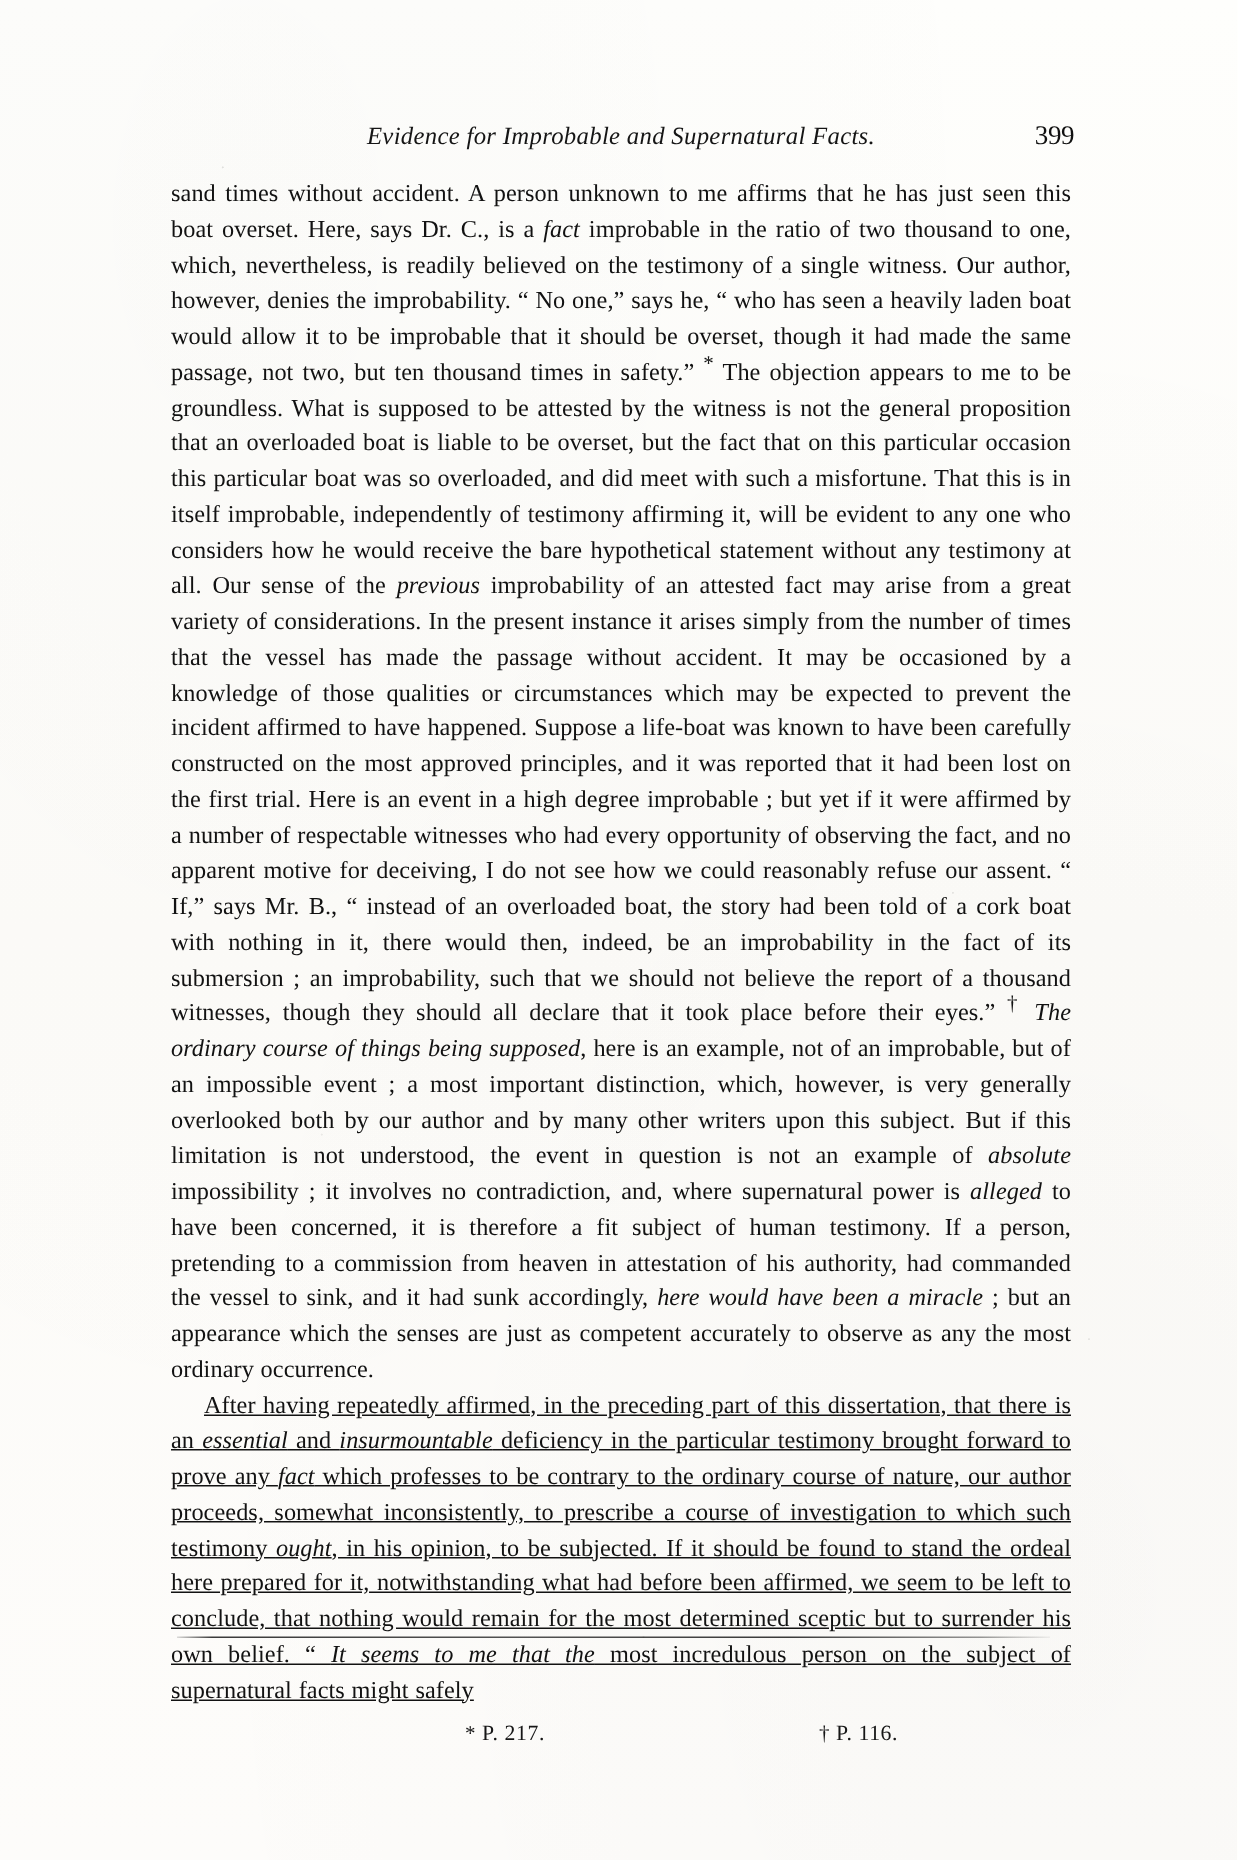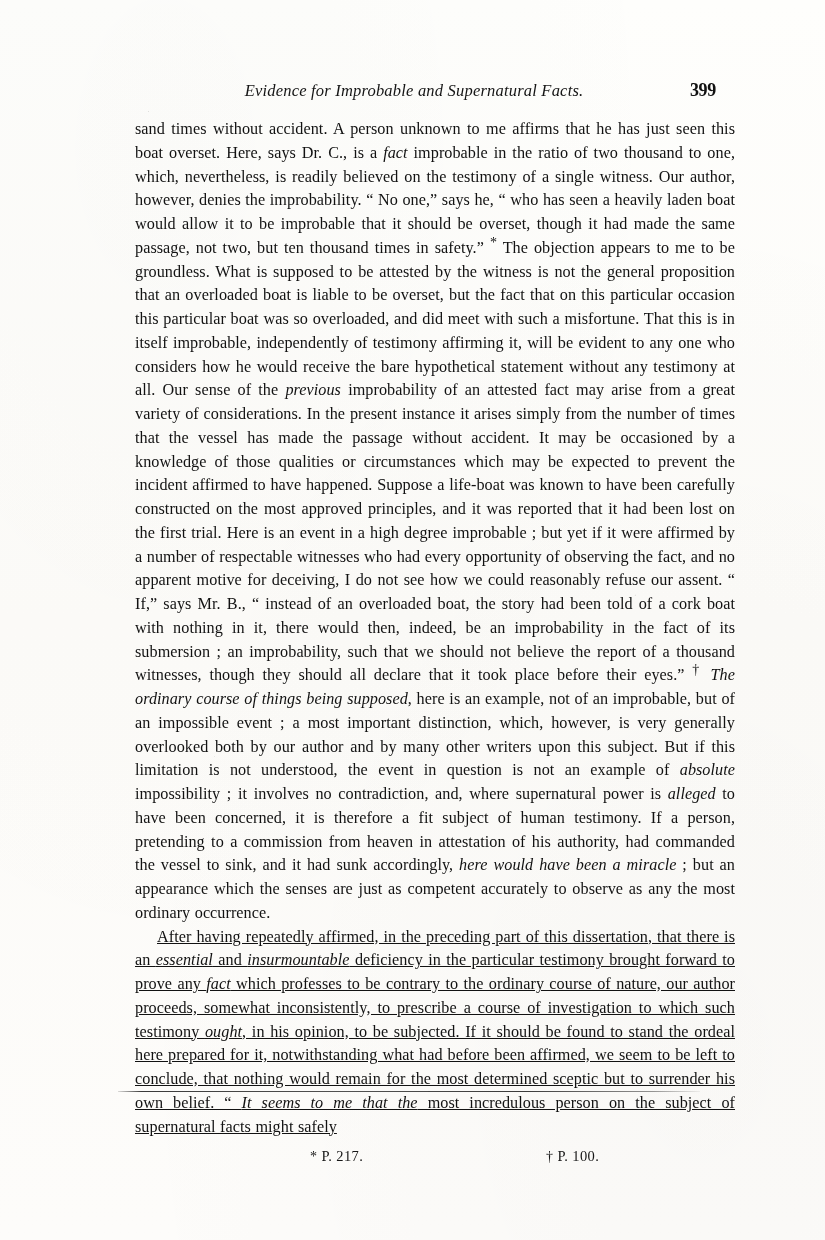--- a/index.html
+++ b/index.html
@@ -51,35 +51,34 @@
     text-align: center;
     font-style: italic;
     font-size: 16.5px;
     letter-spacing: 0.2px;
     color: #151515;
     font-family: "Liberation Serif", serif;
     padding-left: 44px;
   }
   .head-folio {
     font-size: 18px;
-    font-weight: bold;
+    font-weight: normal;
     color: #111;
     letter-spacing: -0.3px;
     font-family: "Liberation Serif", serif;
     min-width: 44px;
     text-align: right;
   }
 
   
   .textblock {
     position: absolute;
     left: 114px;
     top: 118px;
     width: 600px;
-    margin-left: 21px;
   }
   p.para {
     margin: 0;
     font-size: 16.2px;
     line-height: 23.75px;
     text-align: justify;
     text-align-last: left;
     color: #121212;
     letter-spacing: 0.05px;
     word-spacing: 0.4px;
@@ -171,20 +170,20 @@
       <p class="para indent" id="para-2">After having repeatedly affirmed, in the preceding part of this dissertation, that there is an <i class="it">essential</i> and <i class="it">insurmountable</i> deficiency in the particular testimony brought forward to prove any <i class="it">fact</i> which professes to be contrary to the ordinary course of nature, our author proceeds, somewhat inconsistently, to prescribe a course of investigation to which such testimony <i class="it">ought</i>, in his opinion, to be subjected.  If it should be found to stand the ordeal here prepared for it, notwithstanding what had before been affirmed, we seem to be left to conclude, that nothing would remain for the most determined sceptic but to surrender his own belief.   “ <i class="it">It seems to me that the</i> most incredulous person on the subject of supernatural facts might safely</p>
     </div>
 
     <div class="foot-rule"></div>
 
     <div class="footnotes">
       <div class="footnote footnote-1">
         <span class="fn-sym">*</span><span>P. 217.</span>
       </div>
       <div class="footnote footnote-2">
-        <span class="fn-sym">†</span><span>P. 100.</span>
+        <span class="fn-sym">†</span><span>P. 116.</span>
       </div>
     </div>
 
   </div>
 
   <div class="speckle"></div>
 </div>
 
 </body></html>

